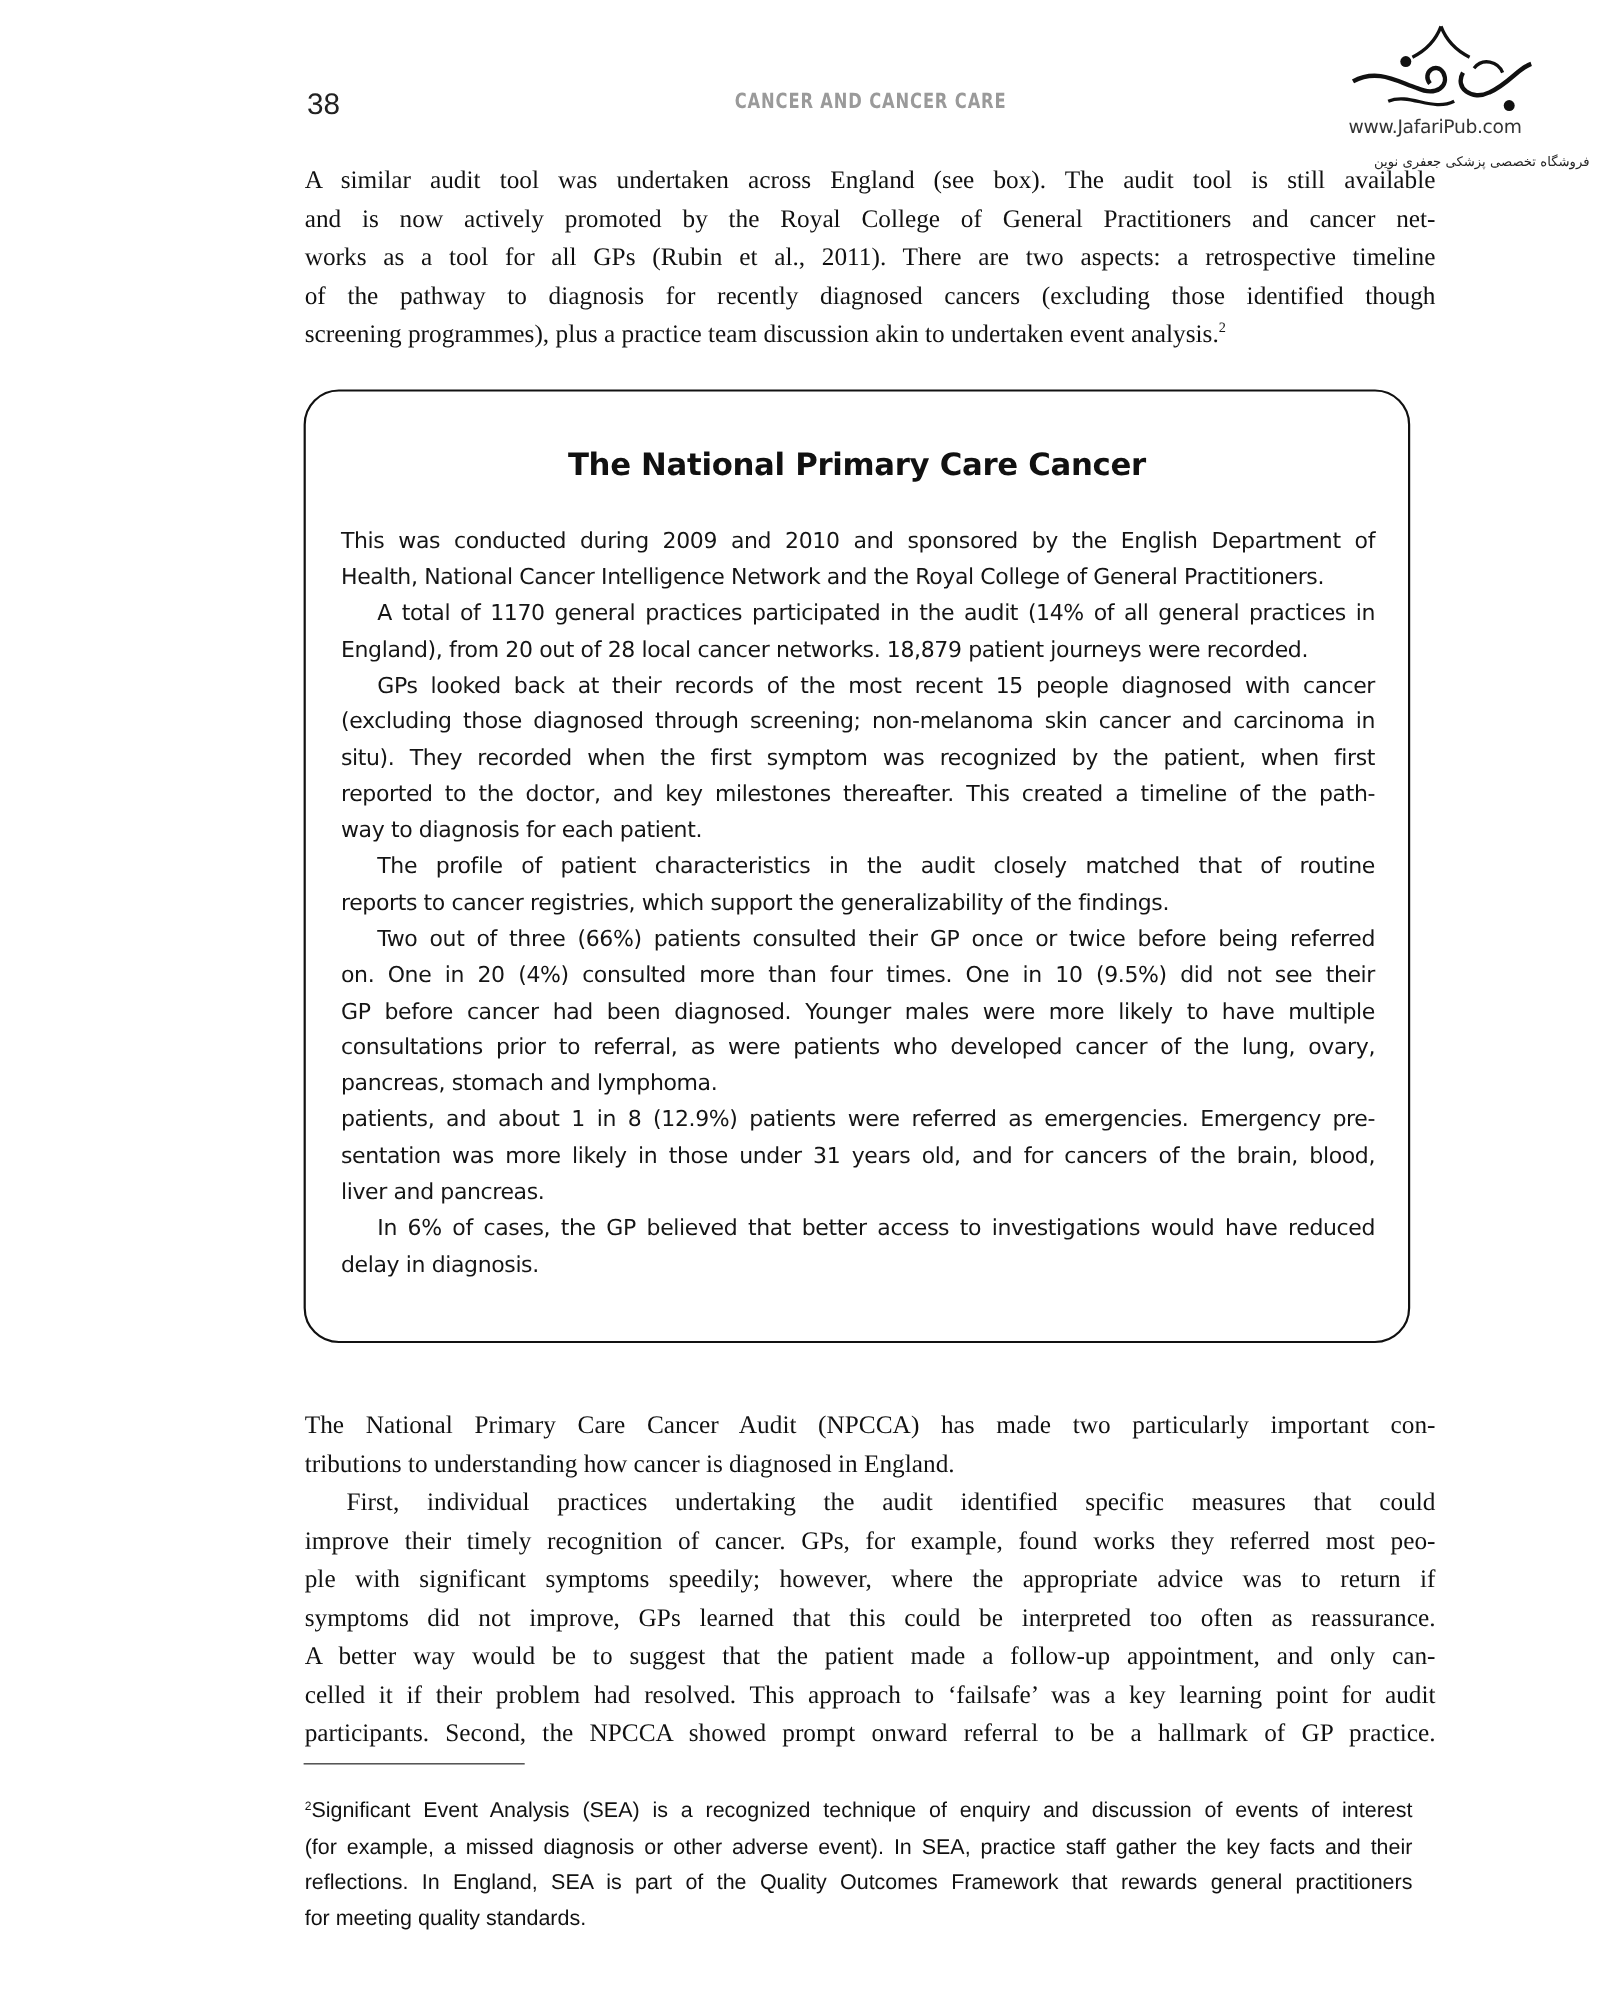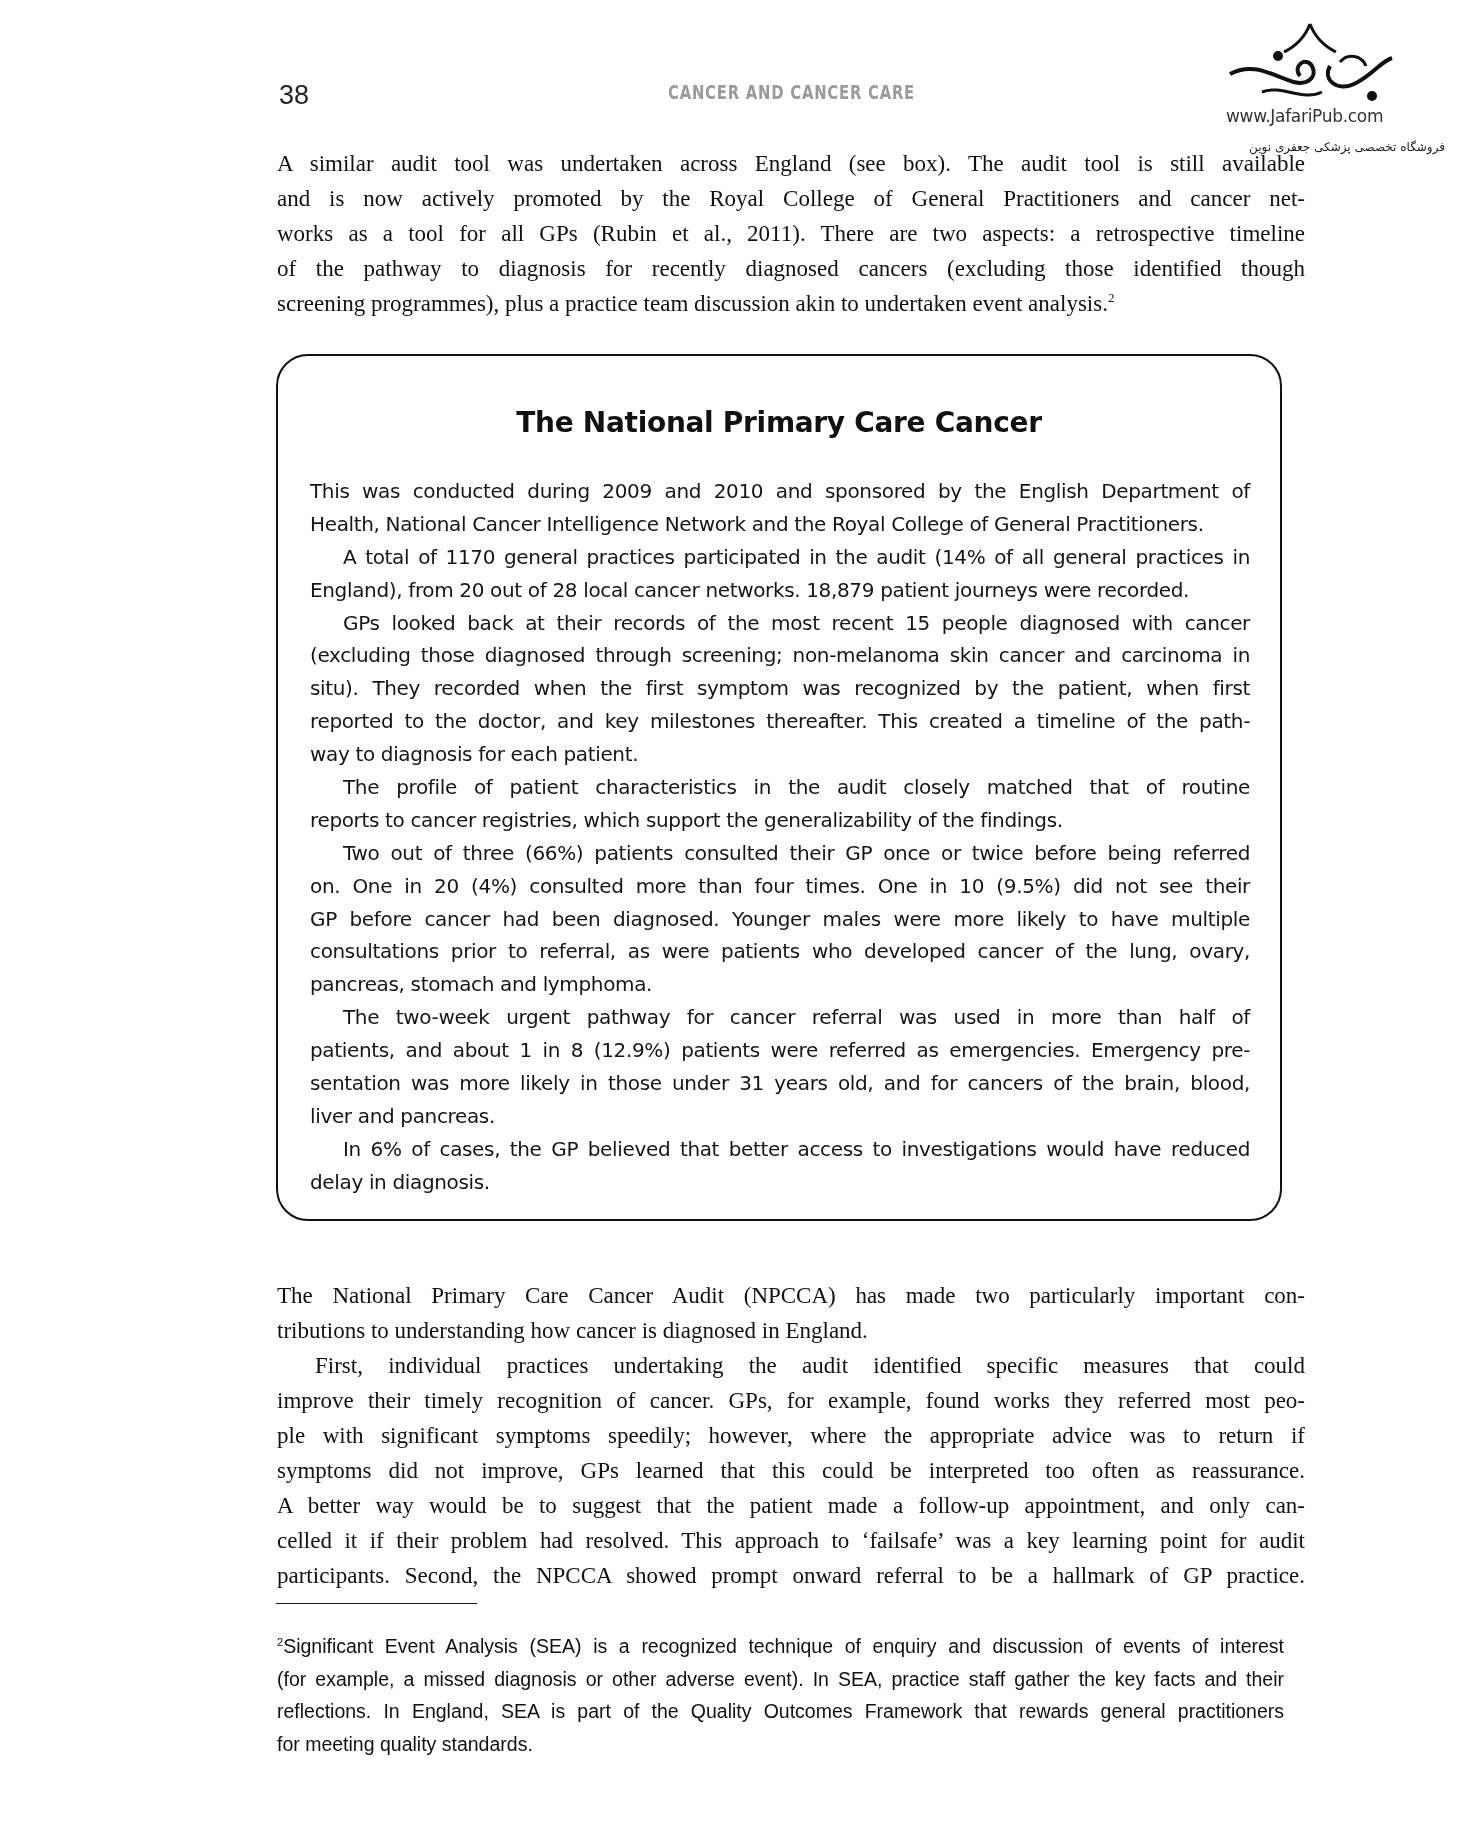--- a/index.html
+++ b/index.html
@@ -97,21 +97,20 @@
       <span class="line">situ). They recorded when the first symptom was recognized by the patient, when first</span>
       <span class="line">reported to the doctor, and key milestones thereafter. This created a timeline of the path-</span>
       <span class="line last">way to diagnosis for each patient.</span>
       <span class="line indent">The profile of patient characteristics in the audit closely matched that of routine</span>
       <span class="line last">reports to cancer registries, which support the generalizability of the findings.</span>
       <span class="line indent">Two out of three (66%) patients consulted their GP once or twice before being referred</span>
       <span class="line">on. One in 20 (4%) consulted more than four times. One in 10 (9.5%) did not see their</span>
       <span class="line">GP before cancer had been diagnosed. Younger males were more likely to have multiple</span>
       <span class="line">consultations prior to referral, as were patients who developed cancer of the lung, ovary,</span>
       <span class="line last">pancreas, stomach and lymphoma.</span>
-      <span class="line indent">The two-week urgent pathway for cancer referral was used in more than half of</span>
       <span class="line">patients, and about 1 in 8 (12.9%) patients were referred as emergencies. Emergency pre-</span>
       <span class="line">sentation was more likely in those under 31 years old, and for cancers of the brain, blood,</span>
       <span class="line last">liver and pancreas.</span>
       <span class="line indent">In 6% of cases, the GP believed that better access to investigations would have reduced</span>
       <span class="line last">delay in diagnosis.</span>
     </div>
 </div>
 
 <div class="serif-block" style="top:1278px;">
   <span class="line">The National Primary Care Cancer Audit (NPCCA) has made two particularly important con-</span>

